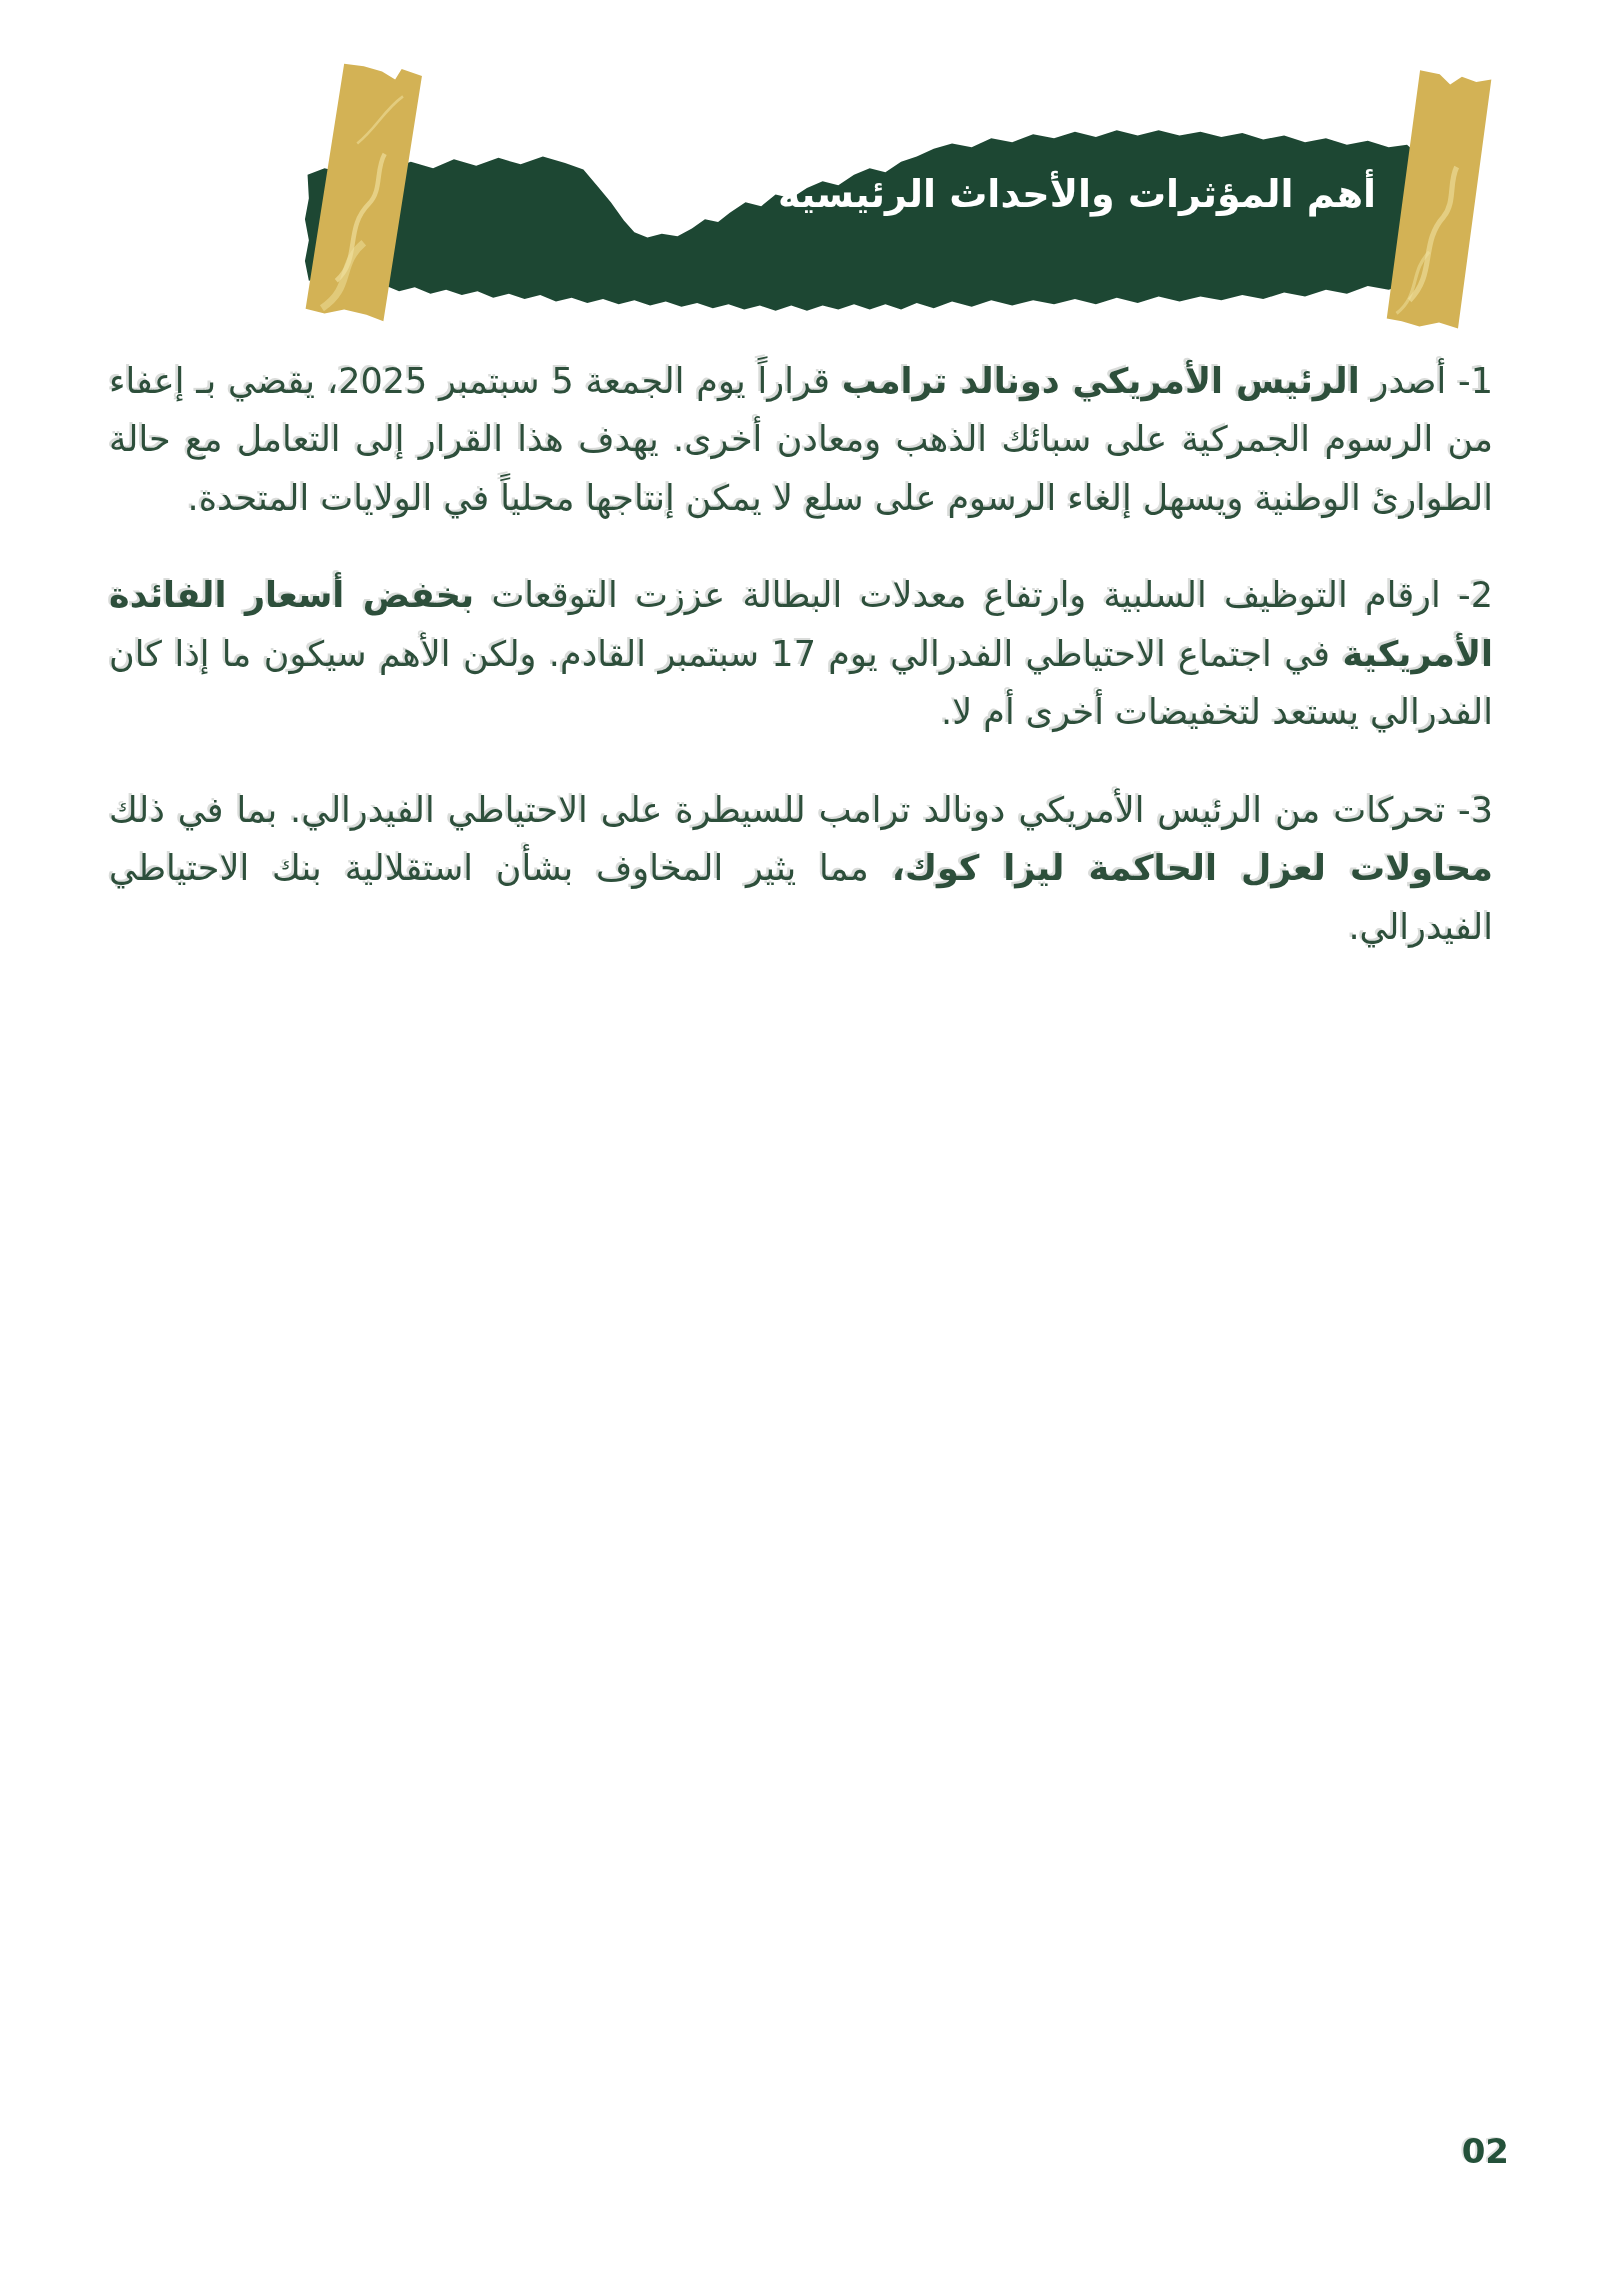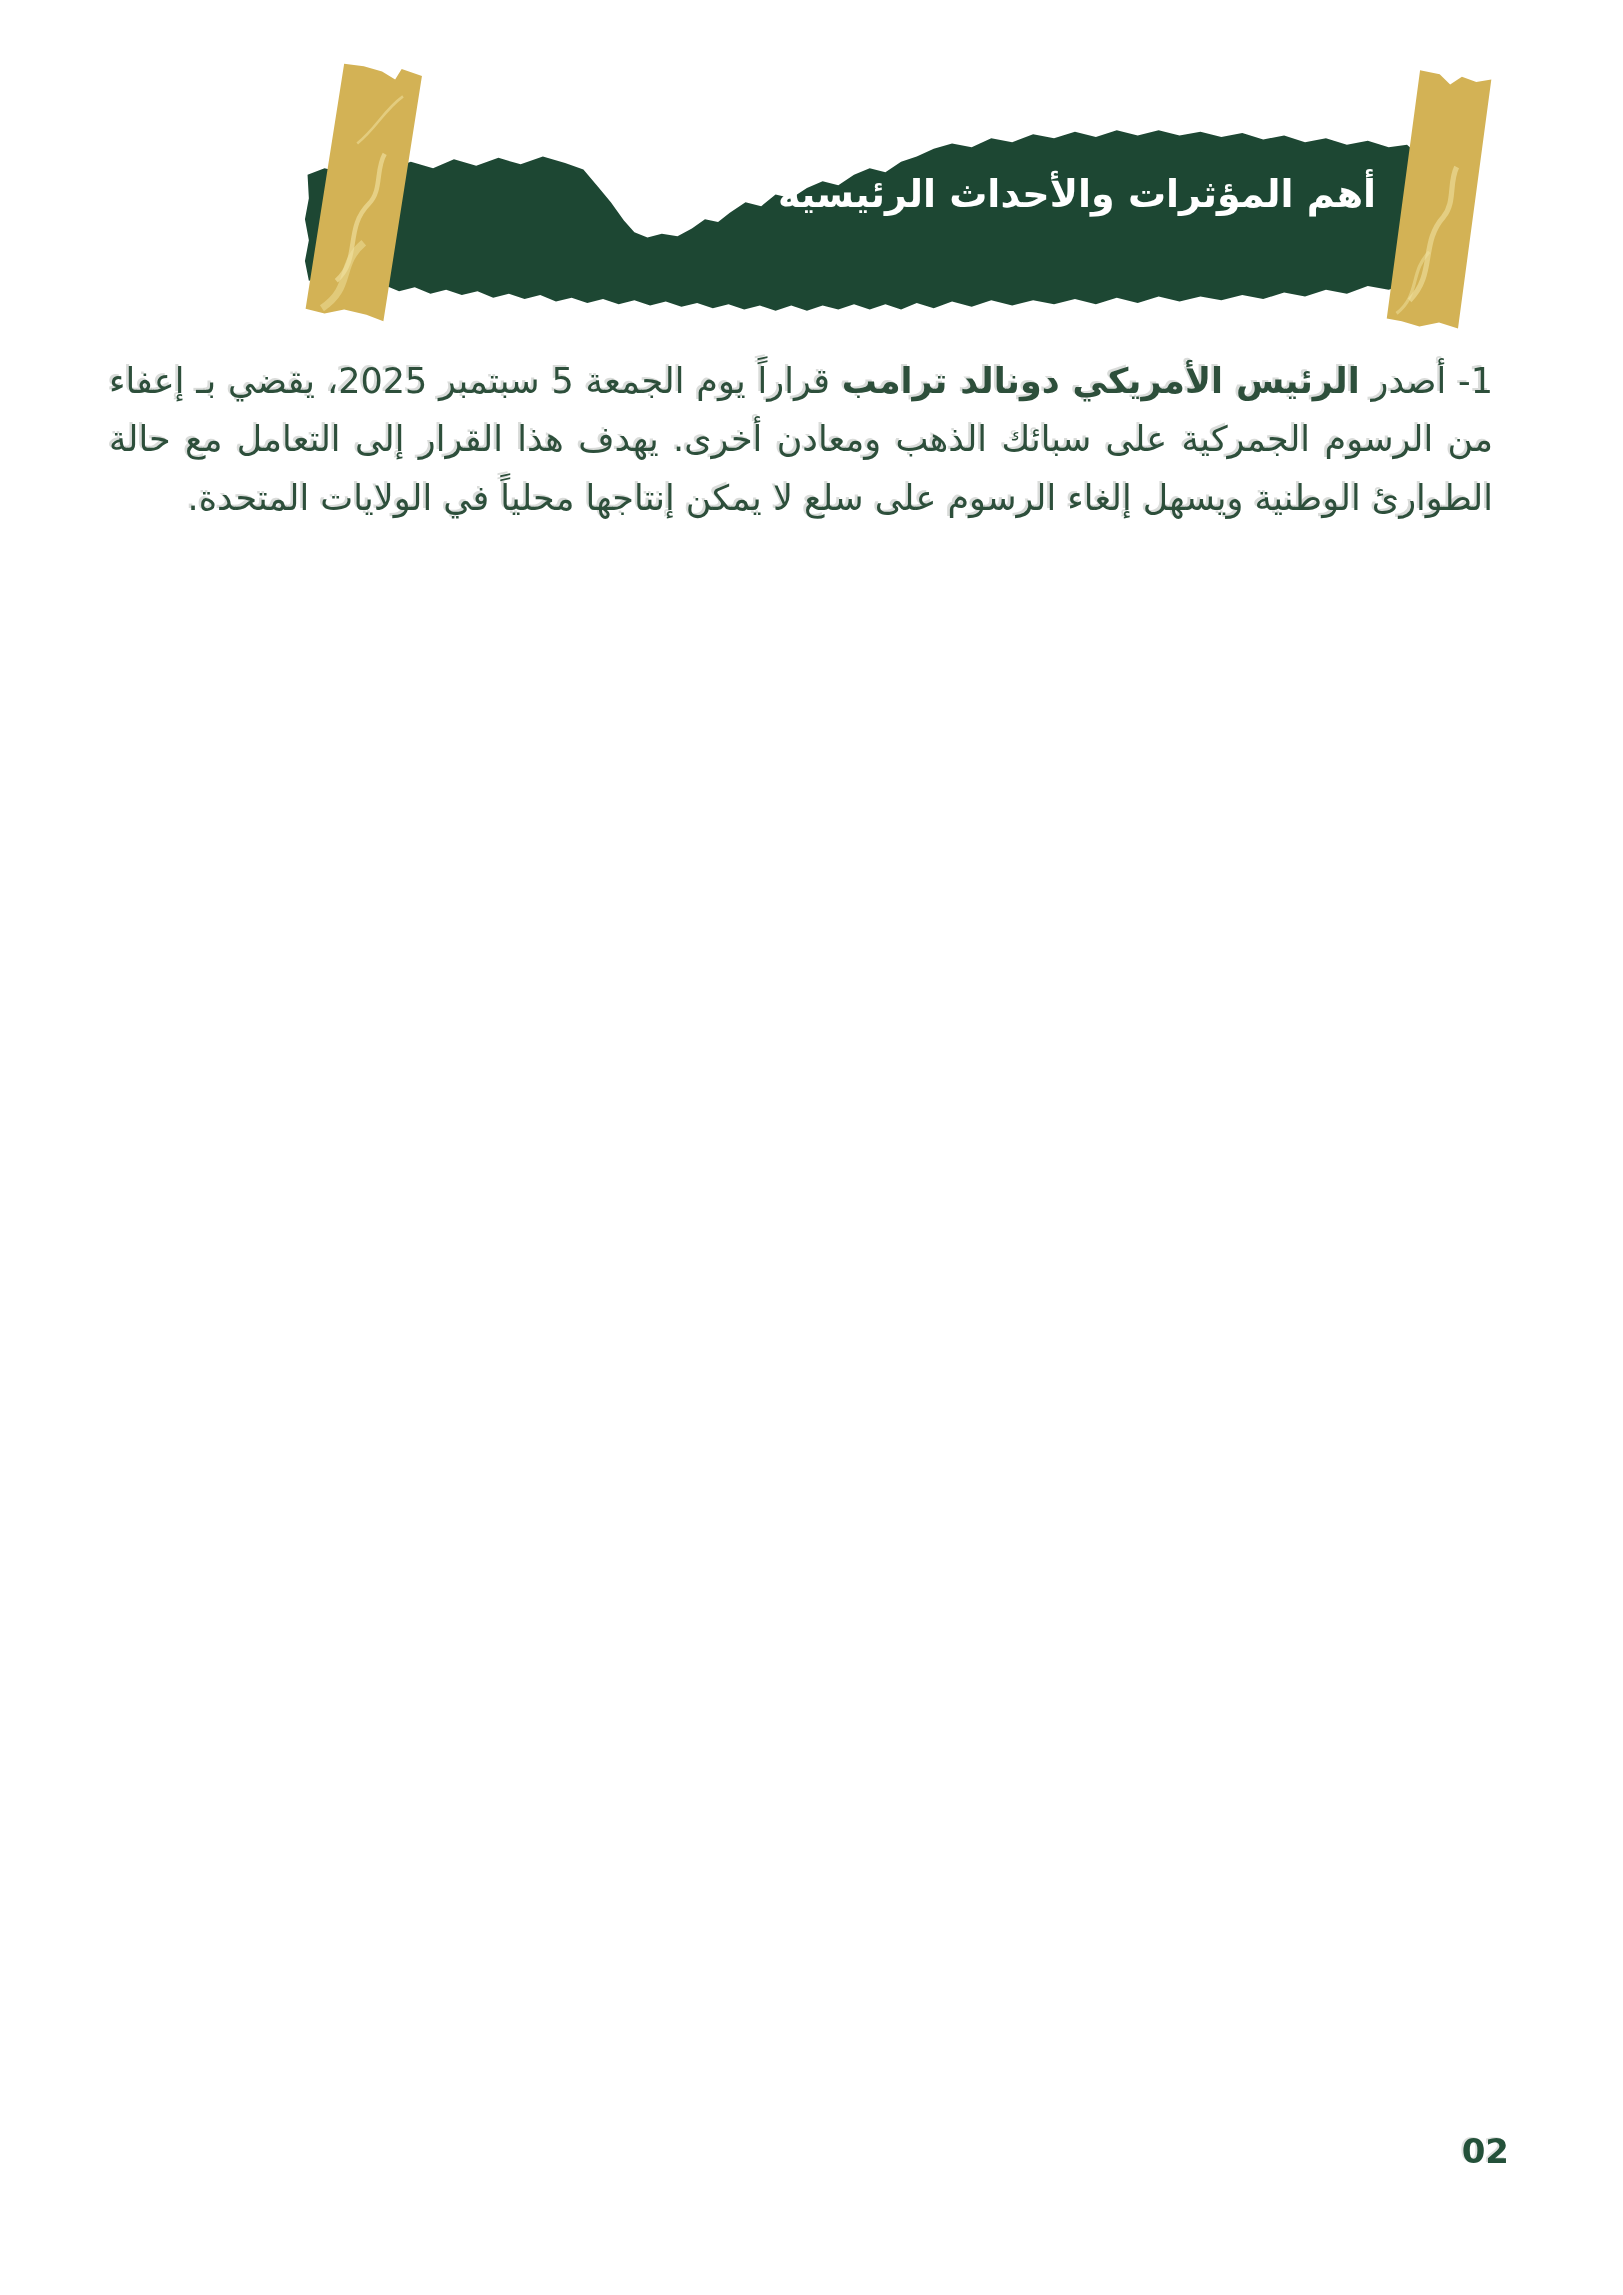--- a/index.html
+++ b/index.html
@@ -67,17 +67,19 @@
         <path class="streak" fill="none" stroke="#f0e1a0" stroke-width="8" opacity="0.6" d="M 1700 360 C 1740 320 1716 272 1752 232 C 1770 210 1760 180 1772 156"></path>
         <path class="streak" fill="none" stroke="#f0e1a0" stroke-width="5" opacity="0.5" d="M 1680 380 C 1716 352 1700 316 1730 286"></path>
       </g>
     </svg>
 
     <div class="page-title" dir="rtl" style="color: rgb(255, 255, 255);">أهم المؤثرات والأحداث الرئيسية</div>
   </div>
 
   <div class="content" dir="rtl" style="color: rgb(45, 79, 59);">
     <p><span>1- أصدر </span><span class="b">الرئيس الأمريكي دونالد ترامب</span><span> قراراً يوم الجمعة 5 سبتمبر 2025، يقضي بـ إعفاء من الرسوم الجمركية على سبائك الذهب ومعادن أخرى. يهدف هذا القرار إلى التعامل مع حالة الطوارئ الوطنية ويسهل إلغاء الرسوم على سلع لا يمكن إنتاجها محلياً في الولايات المتحدة.</span></p>
+    <p><span>2- ارقام التوظيف السلبية وارتفاع معدلات البطالة عززت التوقعات </span><span class="b">بخفض أسعار الفائدة الأمريكية</span><span> في اجتماع الاحتياطي الفدرالي يوم 17 سبتمبر القادم. ولكن الأهم سيكون ما إذا كان الفدرالي يستعد لتخفيضات أخرى أم لا.</span></p>
+    <p><span>3- تحركات من الرئيس الأمريكي دونالد ترامب للسيطرة على الاحتياطي الفيدرالي. بما في ذلك </span><span class="b">محاولات لعزل الحاكمة ليزا كوك،</span><span> مما يثير المخاوف بشأن استقلالية بنك الاحتياطي الفيدرالي.</span></p>
   </div>
 
   <div class="page-number" style="color: rgb(36, 81, 58);">02</div>
 </div>
 
 
 </body></html>

